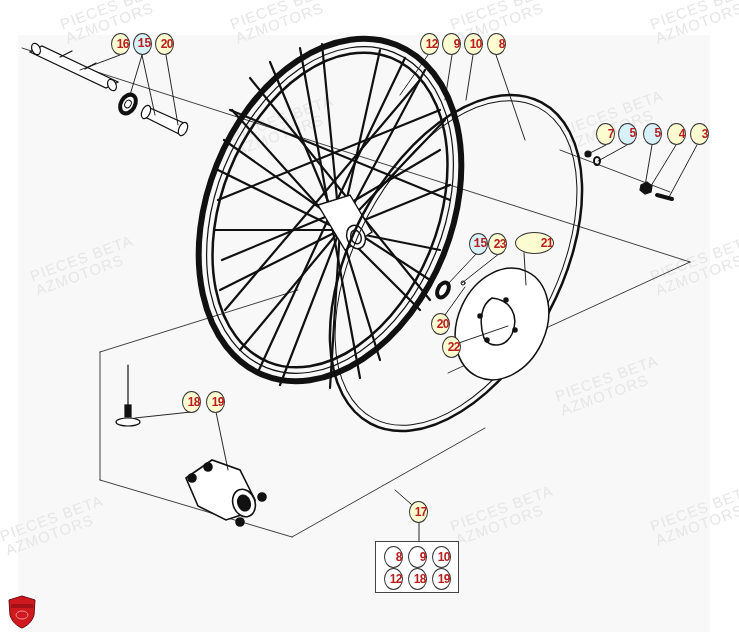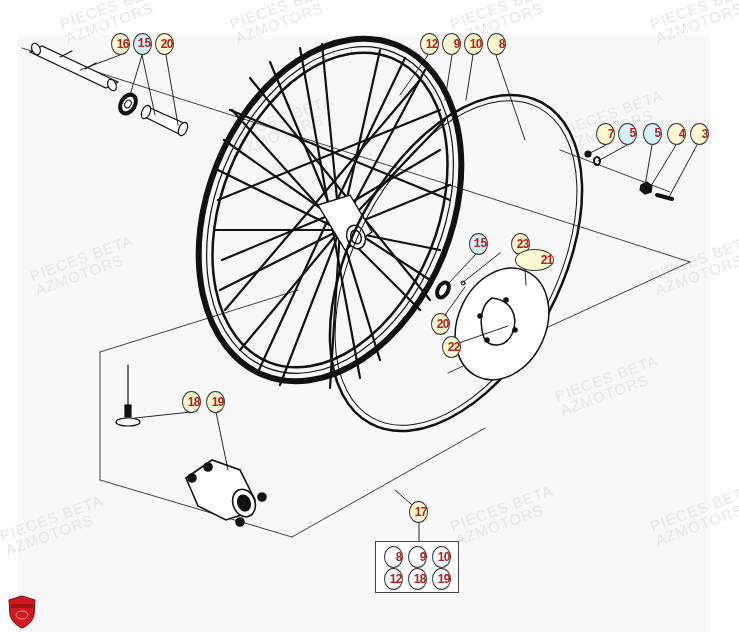--- a/index.html
+++ b/index.html
@@ -212,24 +212,24 @@
 <div class="badge y" style="left:667px;top:123px;">
     <span>4</span>
   </div>
 <div class="badge y" style="left:690px;top:123px;">
     <span>3</span>
   </div>
 
 <div class="badge c" style="left:469px;top:233px;">
     <span>15</span>
   </div>
-<div class="badge y" style="left:511px;top:233px;">
+<div class="badge y" style="left:488px;top:233px;">
     <span>23</span>
   </div>
-<div class="badge y" style="left:515px;top:249px;padding-left:37px;">
+<div class="badge y" style="left:515px;top:232px;padding-left:37px;">
     <span>21</span>
   </div>
 <div class="badge y" style="left:431px;top:313px;">
     <span>20</span>
   </div>
 <div class="badge y" style="left:442px;top:336px;">
     <span>22</span>
   </div>
 
 <div class="badge y" style="left:182px;top:391px;">

